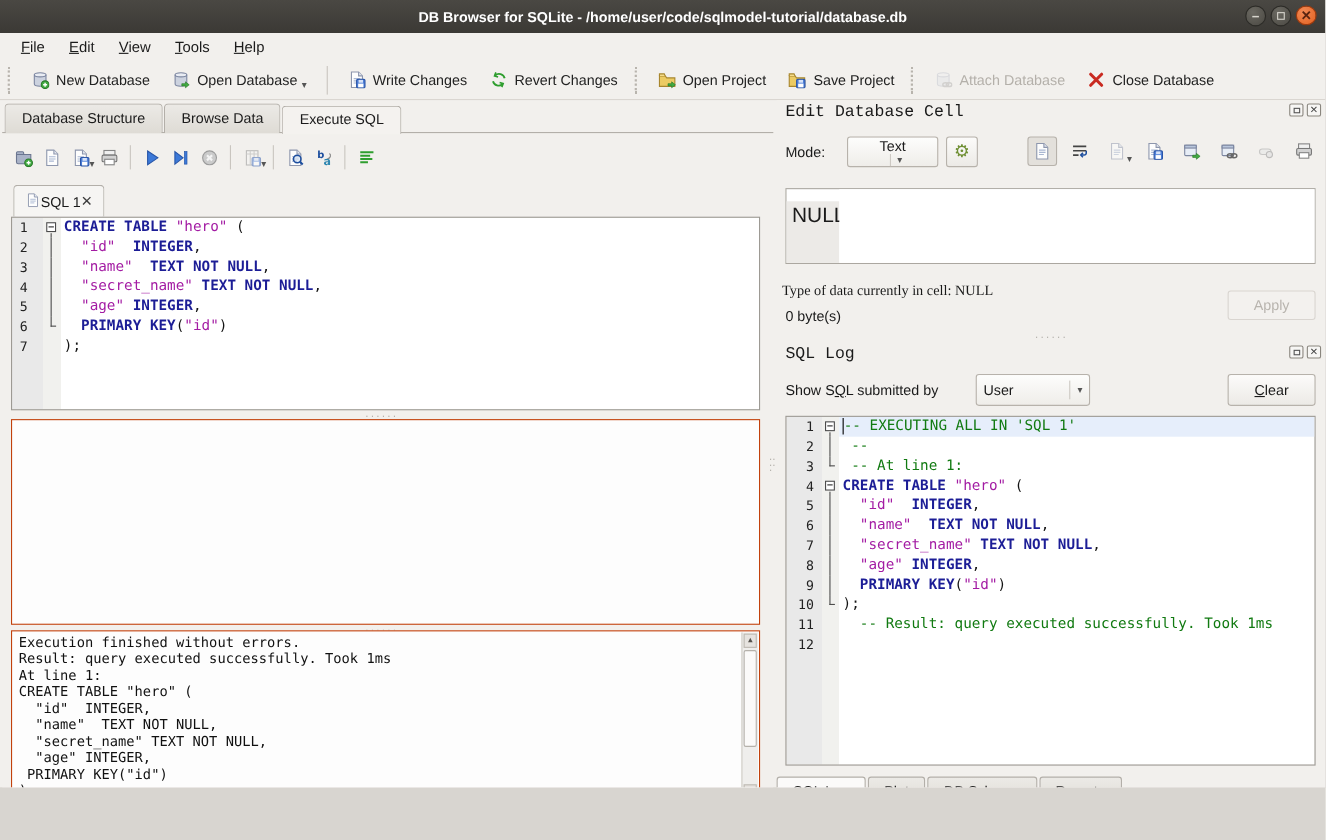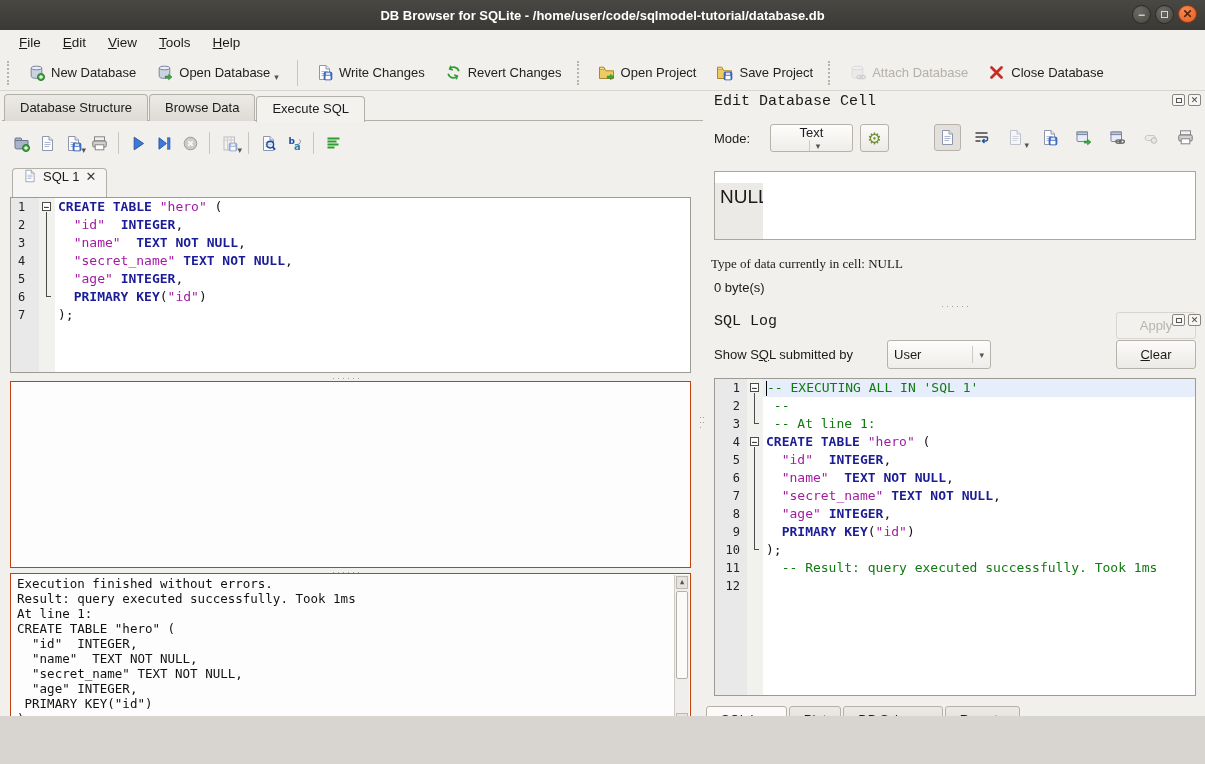--- a/index.html
+++ b/index.html
@@ -39,21 +39,21 @@
   .mtab.active{background:#f4f2ef;padding-top:4px;position:relative;top:1px;}
   .leftframe{position:absolute;left:2px;top:120px;width:701px;height:612px;background:#f2f0ed;
     border-top:1px solid #b3afa9;}
   
   .sqltoolbar{position:absolute;left:6px;top:8px;height:28px;display:flex;align-items:center;}
   .sbtn{width:26px;height:26px;display:flex;align-items:center;justify-content:center;background:transparent;border:none;position:relative;}
   .sbtn .tcaret{position:absolute;right:0;bottom:1px;top:auto;}
   .ssep{width:1px;height:22px;background:#c9c5bf;margin:0 6px;}
   
   .sqltabstrip{position:absolute;left:6px;top:46px;width:690px;height:30px;}
-  .sqltab{position:absolute;left:4px;top:1px;height:29px;display:flex;align-items:flex-start;gap:6px;
+  .sqltab{position:absolute;left:4px;top:1px;height:29px;display:flex;align-items:center;
     background:#f6f5f3;border:1px solid #b3afa9;border-bottom:none;border-radius:4px 4px 0 0;padding:0 10px;font-size:13px;}
   .sqltab .x{font-weight:bold;color:#3a3a3a;font-size:13px;}
   
   .codebox{position:absolute;background:#fff;border:1px solid #9d9a94;overflow:hidden;
     font:13px/18px "DejaVu Sans Mono",monospace;}
   .codebox.ed{background:linear-gradient(90deg,#e9e9e9 0 28px,#f1f1ee 28px 44px,#fff 44px);}
   .codebox.lg{background:linear-gradient(90deg,#e9e9e9 0 32px,#f1f1ee 32px 48px,#fff 48px);}
   .cl{display:flex;height:18px;}
   .ln{flex:none;font-size:12px;color:#222;}
   .ed .ln{width:28px;padding-left:7px;}
@@ -563,21 +563,21 @@
         </div>
       </div>
 
     <div class="celledit" style="left:8px;top:80px;width:482px;height:69px;">
       <div class="cellnull">NULL</div>
       <div style="flex:1;background:#fff;"></div>
     </div>
 
     <div class="label13" style="left:5px;top:165px;font-family:Liberation Serif, serif;">Type of data currently in cell: NULL</div>
     <div class="label13" style="left:8px;top:189px;">0 byte(s)</div>
-    <div class="pushbtn disabled" style="left:410px;top:173px;width:80px;height:27px;margin-top:48px;">Apply</div>
+    <div class="pushbtn disabled" style="left:410px;top:173px;width:80px;height:27px;">Apply</div>
 
     <div class="hsplit" style="left:235px;top:213px;">······</div>
 
     <div class="dockhdr" style="top:222px;">SQL Log</div>
     <div class="dockbtns" style="top:223px;">
       <span class="dkbtn restore">
           <i></i>
         </span>
       <span class="dkbtn">✕</span>
     </div>

